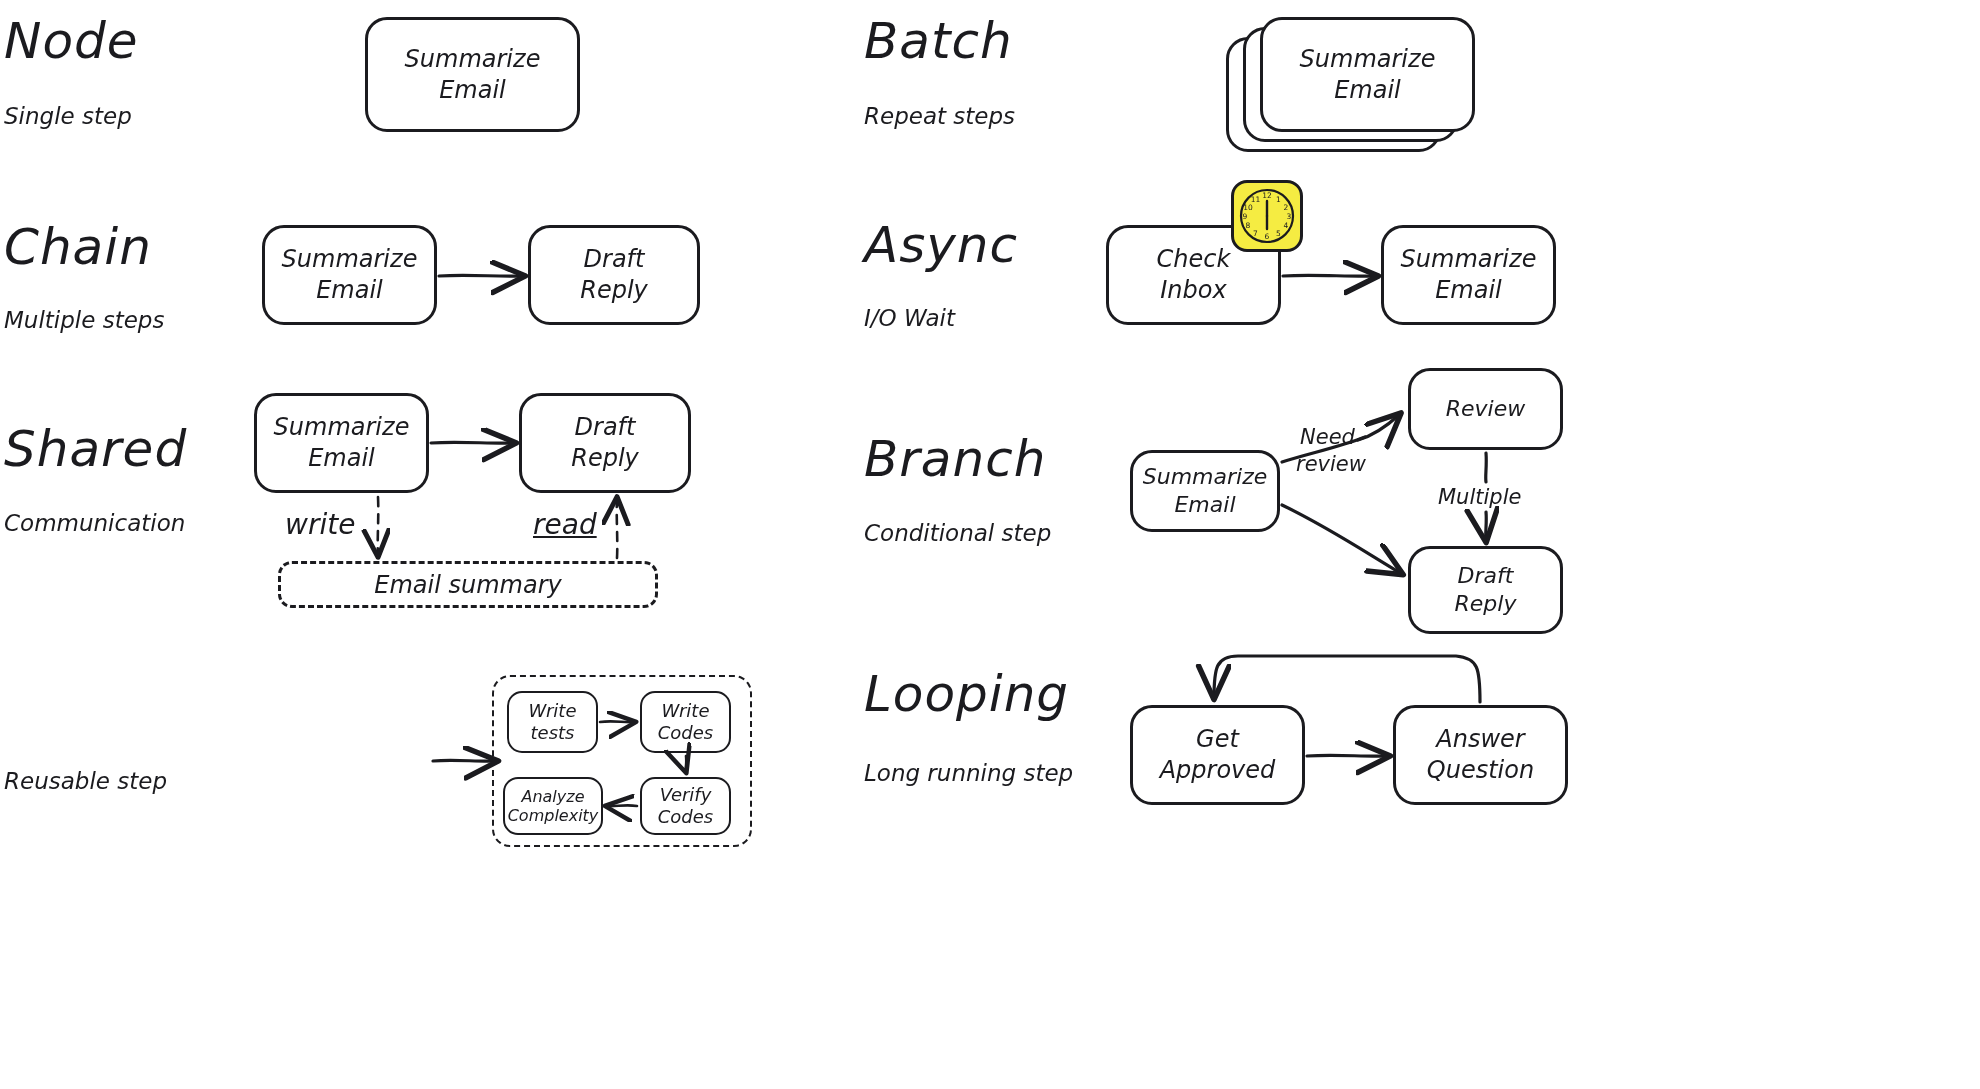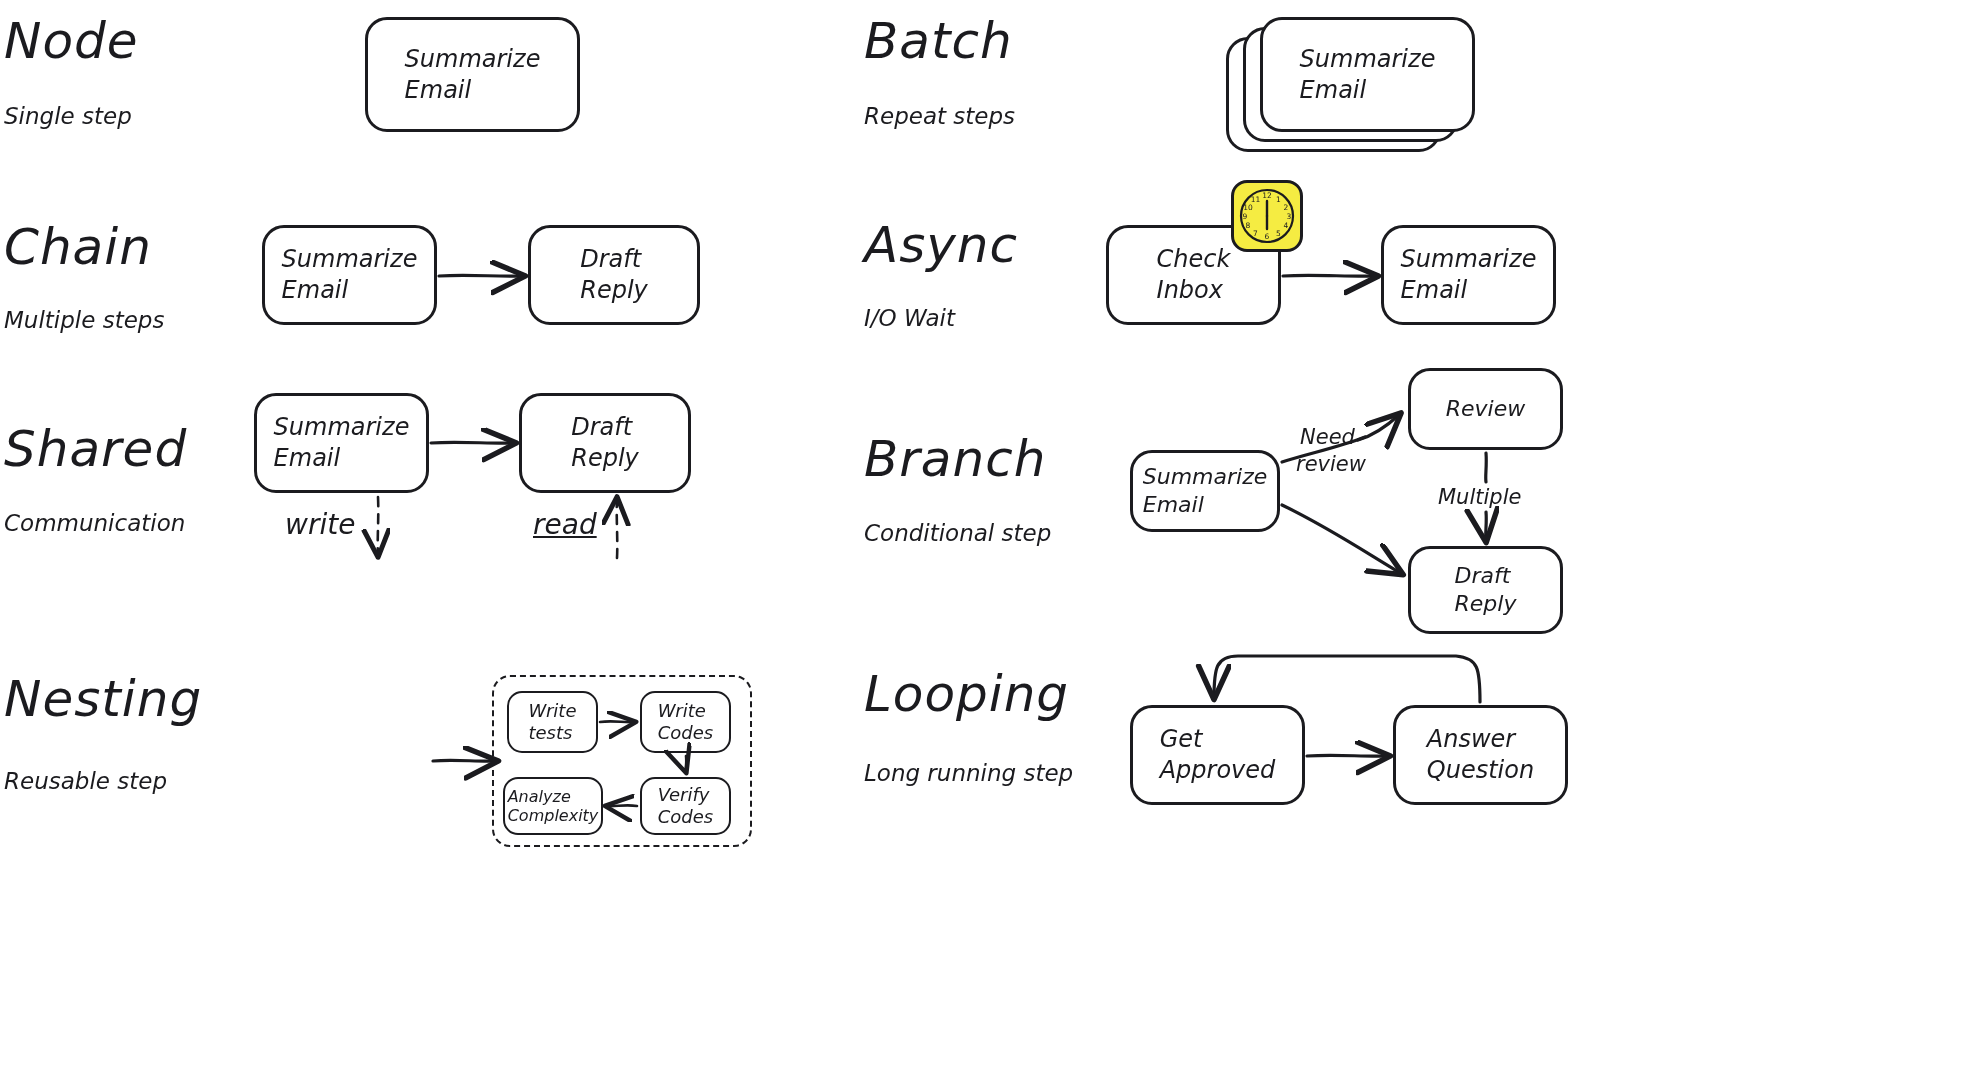--- a/index.html
+++ b/index.html
@@ -50,20 +50,21 @@
   
   .node{
     position:absolute;
     box-sizing:border-box;
     border:3px solid #1b1b1f;
     border-radius:22px;
     background:#ffffff;
     display:flex;
     align-items:center;
     justify-content:center;
+    text-align:center;
     font-size:24px;
     line-height:1.28;
     font-style:italic;
     color:#1b1b1f;
     padding:4px 8px;
     white-space:pre-line;
   }
   .node.small{
     font-size:18px;
     border-width:2.5px;
@@ -171,35 +172,35 @@
   <div class="pattern-sub" style="left:4px;top:510px;">Communication</div>
 
   <div class="node" style="left:254px;top:393px;width:175px;height:100px;">Summarize
 Email</div>
   <div class="node" style="left:519px;top:393px;width:172px;height:100px;">Draft
 Reply</div>
 
   <div class="big-edge-label" style="left:285px;top:508px;">write</div>
   <div class="big-edge-label" style="left:533px;top:508px;text-decoration:underline;">read</div>
 
+  <div class="dashed-store" style="left:278px;top:561px;width:380px;height:47px;">Email summary</div>
 
   <div class="pattern-title" style="left:864px;top:430px;">Branch</div>
   <div class="pattern-sub" style="left:864px;top:520px;">Conditional step</div>
 
   <div class="node" style="left:1130px;top:450px;width:150px;height:82px;font-size:22px;">Summarize
 Email</div>
   <div class="node" style="left:1408px;top:368px;width:155px;height:82px;font-size:22px;">Review</div>
   <div class="node" style="left:1408px;top:546px;width:155px;height:88px;font-size:22px;">Draft
 Reply</div>
 
   <div class="edge-label" style="left:1300px;top:425px;">Need</div>
   <div class="edge-label" style="left:1296px;top:452px;">review</div>
   <div class="edge-label" style="left:1438px;top:485px;">Multiple</div>
 
-  <div class="pattern-title" style="left:4px;top:670px;">Nesting</div>
   <div class="pattern-sub" style="left:4px;top:768px;">Reusable step</div>
 
 
   <div class="dashed-group" style="left:492px;top:675px;width:260px;height:172px;"></div>
 
   <div class="node small" style="left:507px;top:691px;width:91px;height:62px;">Write
 tests</div>
   <div class="node small" style="left:640px;top:691px;width:91px;height:62px;">Write
 Codes</div>
   <div class="node small" style="left:640px;top:777px;width:91px;height:58px;">Verify

